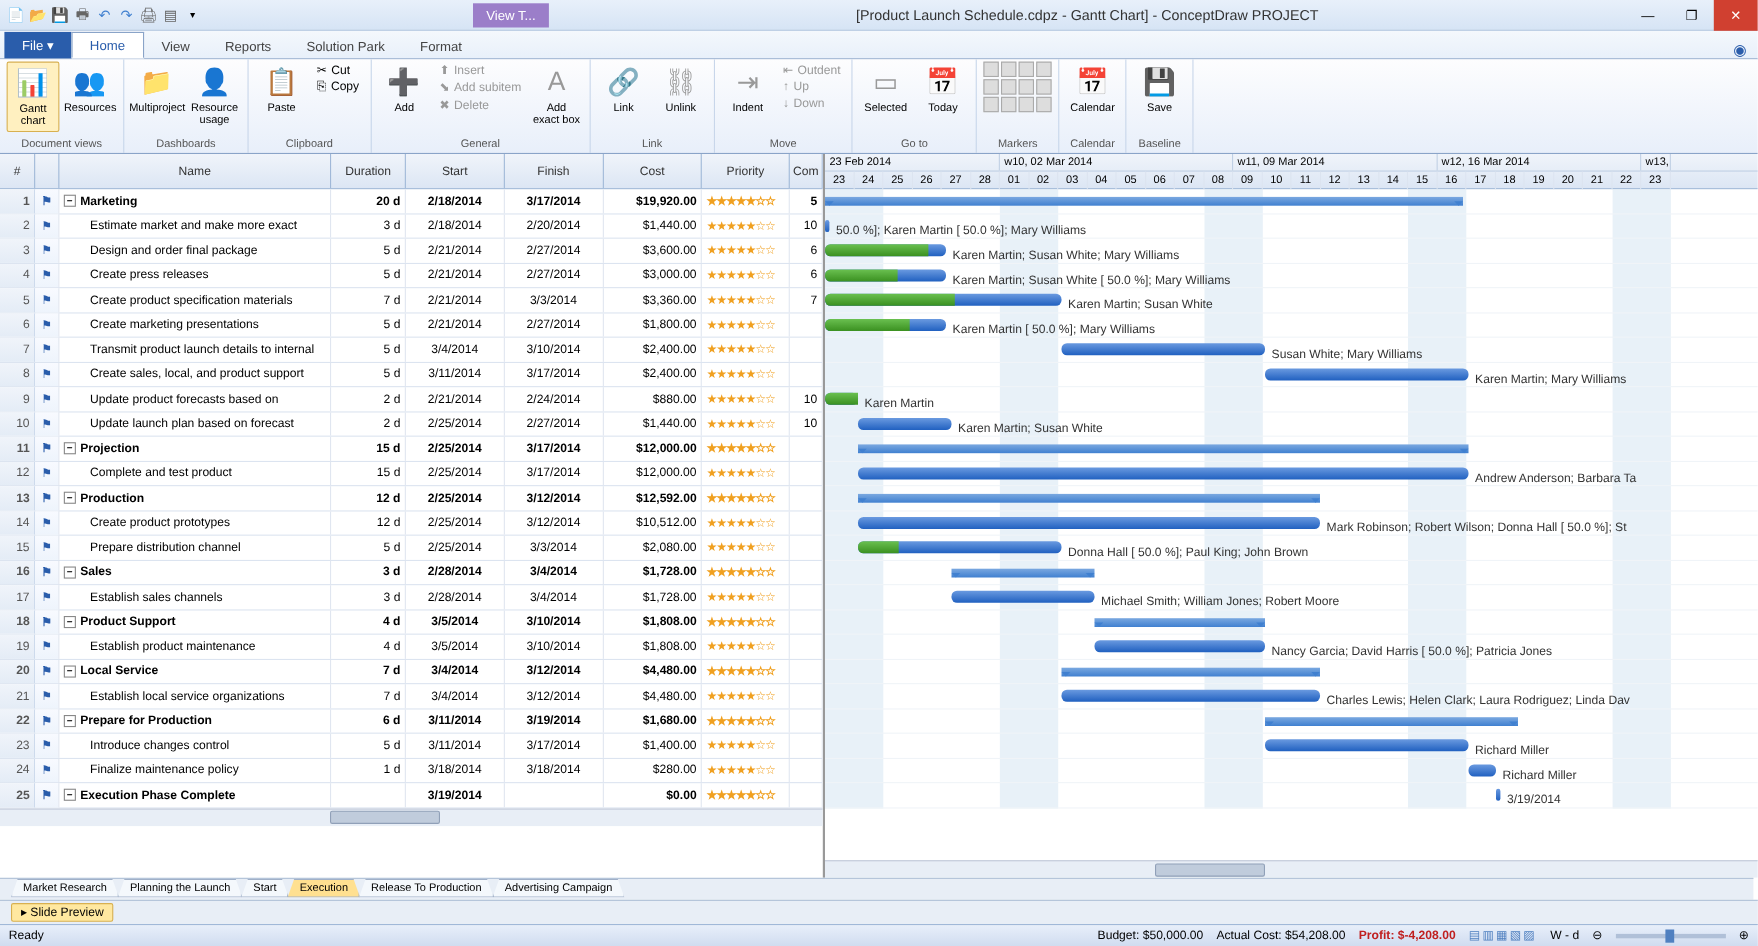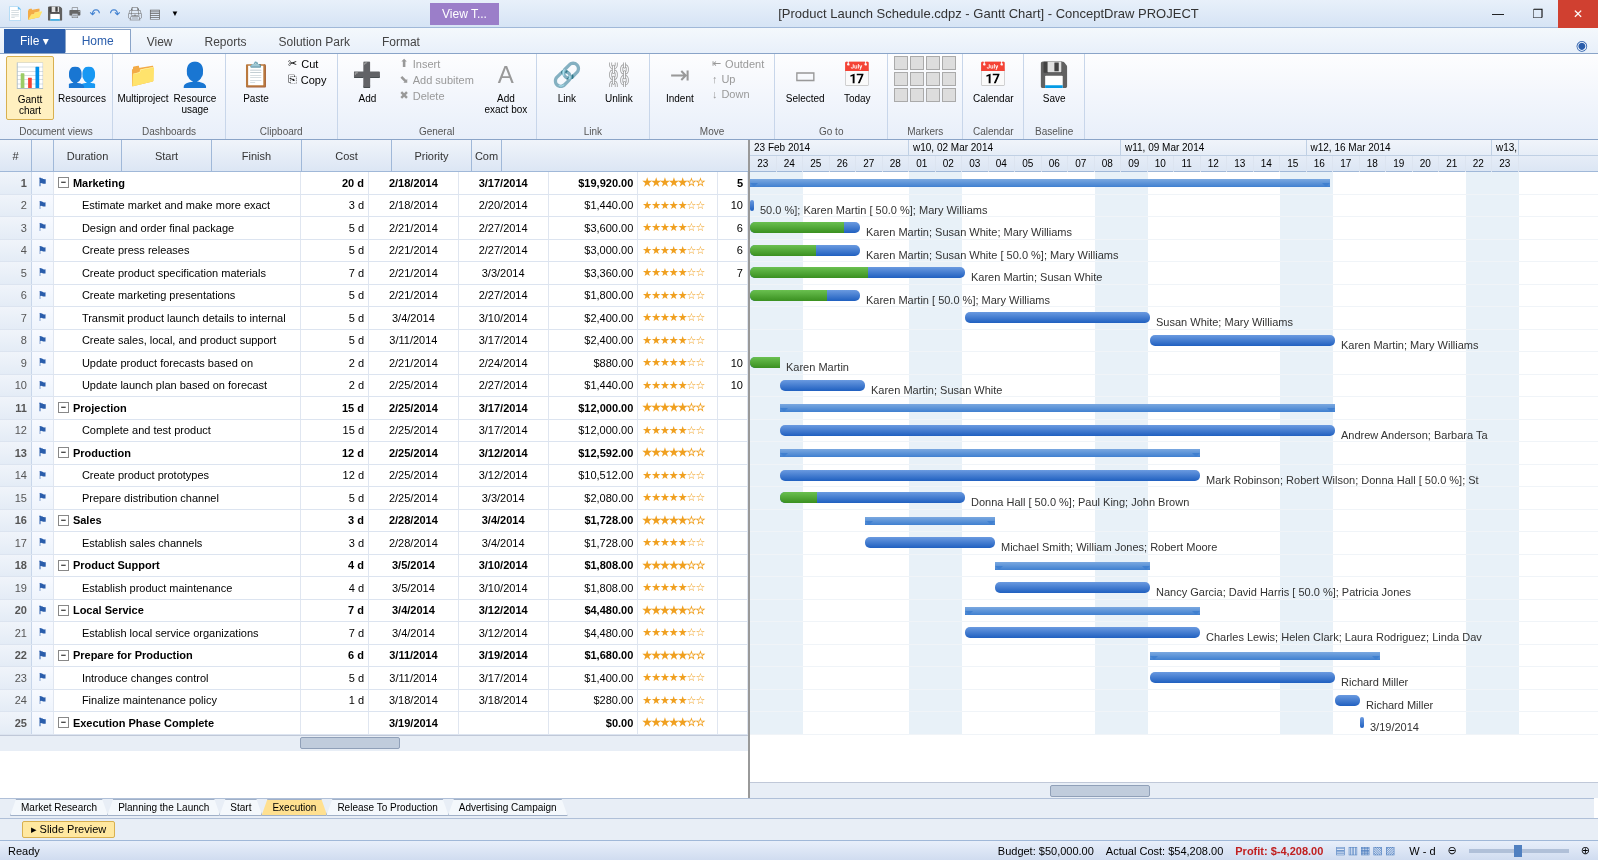--- a/index.html
+++ b/index.html
@@ -86,21 +86,21 @@
 .bar-summary::after { right: 0; }
 .bar-task { background: linear-gradient(#6a9ae0, #2060c0); }
 .bar-progress { position: absolute; height: 11px; top: 5px; background: linear-gradient(#6ac050, #3a9020); border-radius: 5px 0 0 5px; }
 .bar-label { position: absolute; left: 100%; top: 4px; white-space: nowrap; font-size: 11px; padding-left: 6px; color: #333; }
 
 
 .sheet-tabs { position: absolute; bottom: 42px; left: 0; right: 4px; height: 20px; background: #e8eef6; display: flex; align-items: flex-start; padding-left: 10px; font-size: 10px; border-top: 1px solid #b0c0d8; }
 .sheet-tab { padding: 2px 10px; border: 1px solid #a0b0c8; background: #f4f8fc; margin-right: -1px; cursor: pointer; clip-path: polygon(6px 0, calc(100% - 6px) 0, 100% 100%, 0 100%); }
 .sheet-tab.active { background: #ffe090; }
 
-.slide-preview { position: absolute; bottom: 20px; left: 0; right: 0; height: 22px; background: #e8eef6; border-top: 1px solid #b0c0d8; display: flex; align-items: center; padding-left: 22px; }
+.slide-preview { position: absolute; bottom: 20px; left: 0; right: 0; height: 22px; background: #e8eef6; border-top: 1px solid #b0c0d8; display: flex; align-items: center; padding-left: 10px; }
 .slide-preview-btn { background: #ffe8a0; border: 1px solid #d8b050; padding: 1px 8px; font-size: 11px; border-radius: 2px; }
 
 
 .statusbar { position: absolute; bottom: 0; left: 0; right: 0; height: 20px; background: linear-gradient(#e8effa, #d0dcf0); display: flex; align-items: center; font-size: 11px; border-top: 1px solid #a0b8d8; padding: 0 8px; gap: 60px; }
 .statusbar .sb-right { margin-left: auto; display: flex; gap: 12px; align-items: center; }
 .profit-neg { color: #c02020; font-weight: bold; }
 .zoom-slider { width: 100px; height: 4px; background: #b0c0d8; position: relative; }
 .zoom-thumb { position: absolute; width: 8px; height: 12px; background: #5080c0; top: -4px; left: 45px; }
 
 .hscroll { height: 16px; background: #e8eef6; border-top: 1px solid #c0c8d8; display: flex; align-items: center; }
@@ -299,20 +299,21 @@
     </div>
     <div class="ribbon-group-label">Baseline</div>
   </div>
 </div>
 
 <div class="content">
   <div class="grid-pane">
     <div class="grid-header">
       <div class="gh-cell gh-num">#</div>
       <div class="gh-cell gh-ind"></div>
+      <div class="gh-cell gh-name">Name</div>
       <div class="gh-cell gh-dur">Duration</div>
       <div class="gh-cell gh-start">Start</div>
       <div class="gh-cell gh-finish">Finish</div>
       <div class="gh-cell gh-cost">Cost</div>
       <div class="gh-cell gh-pri">Priority</div>
       <div class="gh-cell gh-comp">Com</div>
     </div>
     <div class="grid-body" id="grid-body">
         <div class="grid-row bold">
           <div class="gc gc-num">1</div>

